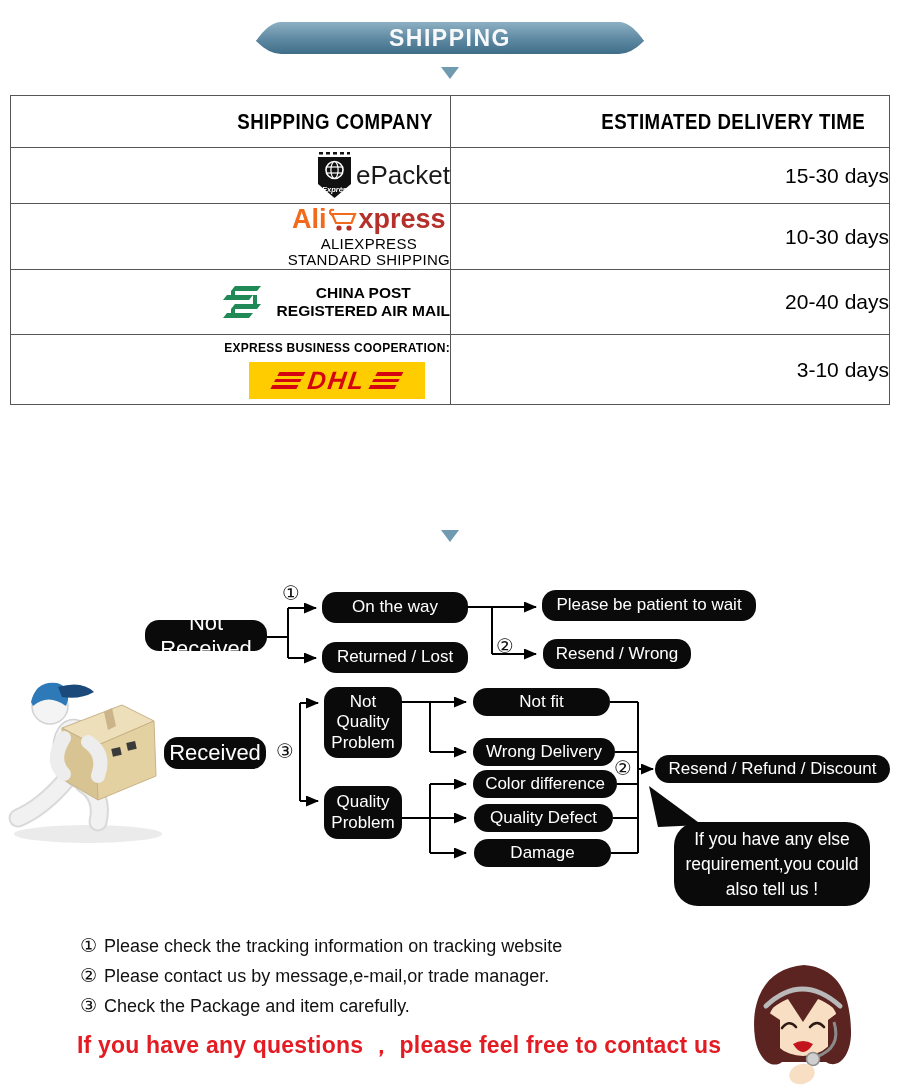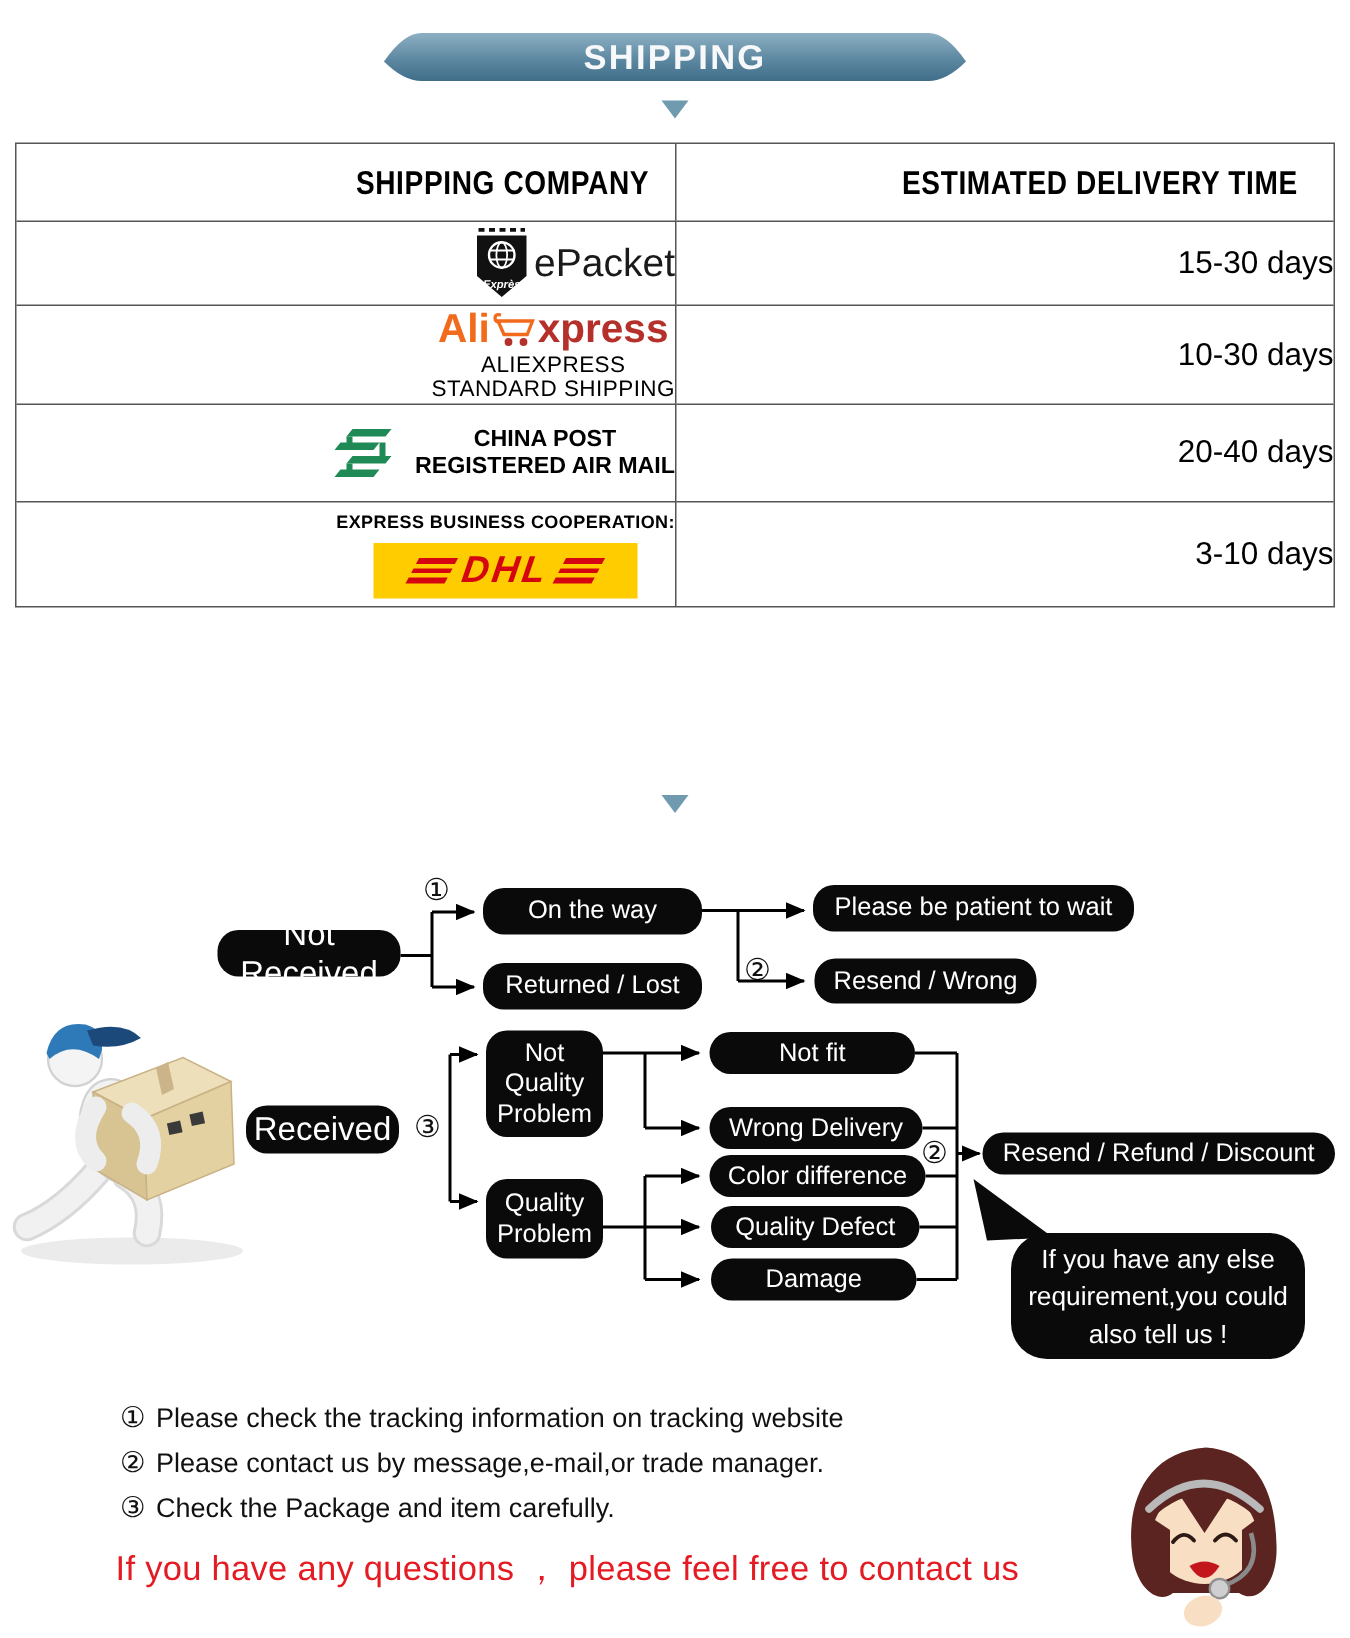--- a/index.html
+++ b/index.html
@@ -48,21 +48,21 @@
           font-family:"DejaVu Sans","Liberation Sans",sans-serif;}
   .bubble{position:absolute;left:647px;top:822px;width:196px;height:84px;background:#0a0a0a;
           color:#fff;border-radius:24px;display:flex;flex-direction:column;align-items:center;
           justify-content:center;font-size:17.5px;line-height:25px;text-align:center;margin-left:27px;}
   .flow-svg{position:absolute;left:0;top:555px;}
 
   
   .note{position:absolute;left:80px;font-size:18px;display:flex;gap:7px;align-items:baseline;
         color:#111;}
   .note .nm{font-family:"DejaVu Sans","Liberation Sans",sans-serif;font-size:19px;}
-  .footer-red{position:absolute;left:77px;top:1030px;font-size:23px;font-weight:normal;
+  .footer-red{position:absolute;left:77px;top:1030px;font-size:23px;font-weight:bold;
               color:#e41b22;letter-spacing:.2px;}
 
   .figure{position:absolute;}
 </style>
 </head>
 <body>
 
 <div id="canvas">
 
   <div class="banner" style="top:18px">

